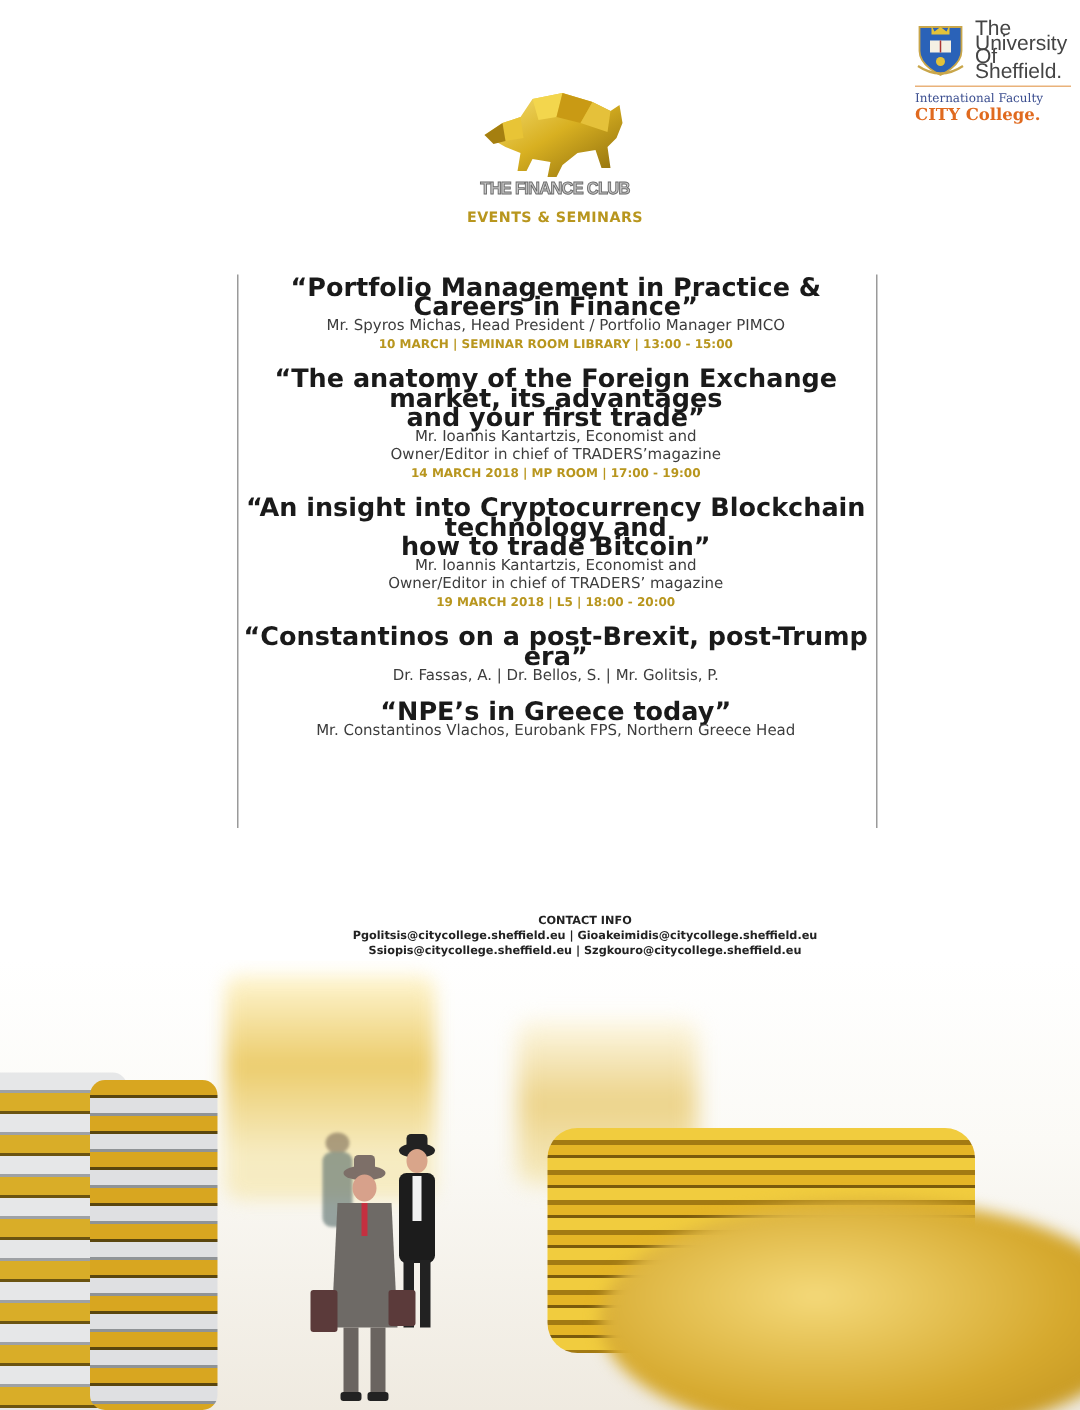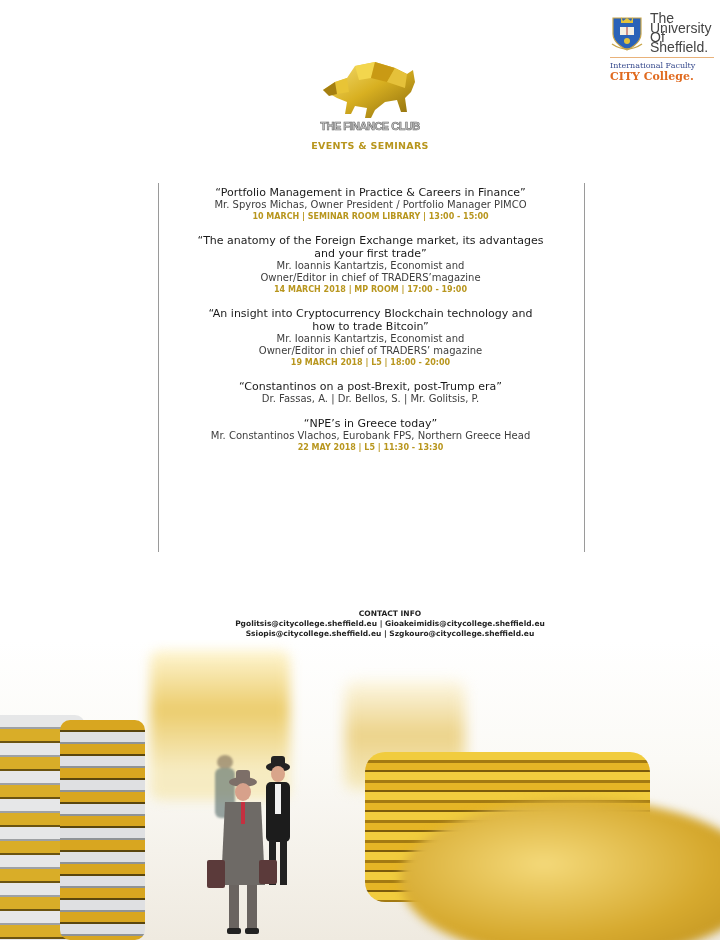--- a/index.html
+++ b/index.html
@@ -32,21 +32,21 @@
       margin-top: 8px; letter-spacing: 0.3px;
     }
 
     
     .events-frame {
       position: absolute; left: 158px; top: 183px; width: 425px; height: 369px;
       border-left: 1px solid #9a9a9a; border-right: 1px solid #9a9a9a;
     }
     .events { position: absolute; left: 160px; top: 186px; width: 421px; text-align: center; }
     .event { margin-bottom: 12px; }
-    .ev-title { font-size: 11px; font-weight: normal; color: #1a1a1a; line-height: 13px; }
+    .ev-title { font-size: 17px; font-weight: bold; color: #1a1a1a; line-height: 13px; }
     .ev-speaker { font-size: 10px; color: #3d3d3d; line-height: 12px; }
     .ev-meta { font-size: 8px; font-weight: bold; color: #b8961e; line-height: 11px; }
 
     
     .contact {
       position: absolute; left: 200px; top: 609px; width: 380px; text-align: center;
       font-family: "DejaVu Sans", sans-serif; font-size: 7.5px; font-weight: bold; color: #222; line-height: 10px;
     }
 
     
@@ -100,21 +100,21 @@
   </svg>
   <div class="club-name">THE FINANCE CLUB</div>
   <div class="club-sub">EVENTS &amp; SEMINARS</div>
 </div>
 
 <div class="events-frame"></div>
 
 <div class="events">
   <div class="event">
     <div class="ev-title">“Portfolio Management in Practice &amp; Careers in Finance”</div>
-    <div class="ev-speaker">Mr. Spyros Michas, Owner President / Portfolio Manager PIMCO</div>
+    <div class="ev-speaker">Mr. Spyros Michas, Head President / Portfolio Manager PIMCO</div>
     <div class="ev-meta">10 MARCH | SEMINAR ROOM LIBRARY | 13:00 - 15:00</div>
   </div>
   <div class="event">
     <div class="ev-title">“The anatomy of the Foreign Exchange market, its advantages</div>
     <div class="ev-title">and your first trade”</div>
     <div class="ev-speaker">Mr. Ioannis Kantartzis, Economist and</div>
     <div class="ev-speaker">Owner/Editor in chief of TRADERS’magazine</div>
     <div class="ev-meta">14 MARCH 2018 | MP ROOM | 17:00 - 19:00</div>
   </div>
   <div class="event">
@@ -124,21 +124,20 @@
     <div class="ev-speaker">Owner/Editor in chief of TRADERS’ magazine</div>
     <div class="ev-meta">19 MARCH 2018 | L5 | 18:00 - 20:00</div>
   </div>
   <div class="event">
     <div class="ev-title">“Constantinos on a post-Brexit, post-Trump era”</div>
     <div class="ev-speaker">Dr. Fassas, A. | Dr. Bellos, S. | Mr. Golitsis, P.</div>
   </div>
   <div class="event">
     <div class="ev-title">“NPE’s in Greece today”</div>
     <div class="ev-speaker">Mr. Constantinos Vlachos, Eurobank FPS, Northern Greece Head</div>
-    <div class="ev-meta">22 MAY 2018 | L5 | 11:30 - 13:30</div>
   </div>
 </div>
 
 <div class="contact">
   <div>CONTACT INFO</div>
   <div>Pgolitsis@citycollege.sheffield.eu | Gioakeimidis@citycollege.sheffield.eu</div>
   <div>Ssiopis@citycollege.sheffield.eu | Szgkouro@citycollege.sheffield.eu</div>
   <div>2310528450</div>
 </div>
 

